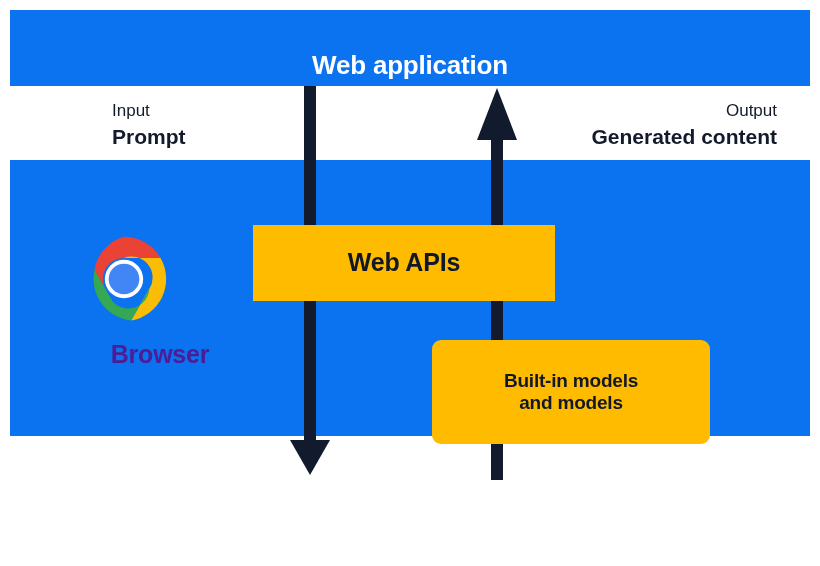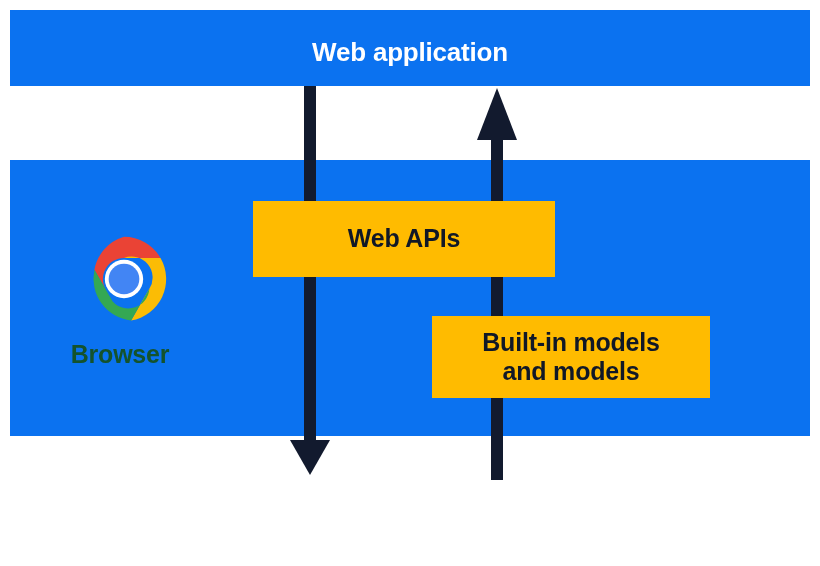--- a/index.html
+++ b/index.html
@@ -35,35 +35,36 @@
     position: absolute;
     left: 0;
     width: 100%;
     text-align: center;
     color: #ffffff;
     font-size: 26px;
     font-weight: bold;
     letter-spacing: -0.2px;
     line-height: 1;
   }
-  #band-web-application .band-title { top: 29px; }
+  #band-web-application .band-title { top: 42px; }
   #band-local-hardware  .band-title { top: 29px; }
 
   
   #browser-label {
     position: absolute;
     left: 10px;
     top: 342px;
     width: 220px;
     text-align: center;
-    color: #14532d;
+    color: #4c1d95;
     font-size: 25px;
     font-weight: bold;
     line-height: 1;
     letter-spacing: -0.2px;
+    padding-left: 40px;
   }
 
   
   #chrome-logo {
     position: absolute;
     left: 78px;
     top: 233px;
     width: 92px;
     height: 92px;
   }
@@ -81,34 +82,36 @@
     position: absolute;
     background: #FFBB00;
     display: flex;
     align-items: center;
     justify-content: center;
     text-align: center;
     color: #111827;
     font-weight: bold;
     line-height: 1.18;
     letter-spacing: -0.2px;
+    margin-top: 24px;
   }
   #box-web-apis {
     left: 253px;
     top: 201px;
     width: 302px;
     height: 76px;
     font-size: 25px;
   }
   #box-builtin-models {
     left: 432px;
     top: 316px;
     width: 278px;
-    height: 82px;
-    font-size: 25px;
+    height: 104px;
+    font-size: 19px;
+    border-radius: 9px;
   }
 
   
   .flow-label {
     position: absolute;
     color: #131A2B;
     line-height: 1;
   }
   .flow-kind {
     display: block;
@@ -178,15 +181,23 @@
     <span>Web APIs</span>
   </div>
 
   <div class="yellow-box" id="box-builtin-models">
     <span>
       <span>Built-in models</span><br>
       <span>and models</span>
     </span>
   </div>
 
-
+  <div class="flow-label" id="label-input">
+    <span class="flow-kind">Input</span>
+    <span class="flow-value">Prompt</span>
+  </div>
+
+  <div class="flow-label" id="label-output">
+    <span class="flow-kind">Output</span>
+    <span class="flow-value">Generated content</span>
+  </div>
 
 </div>
 
 </body></html>

